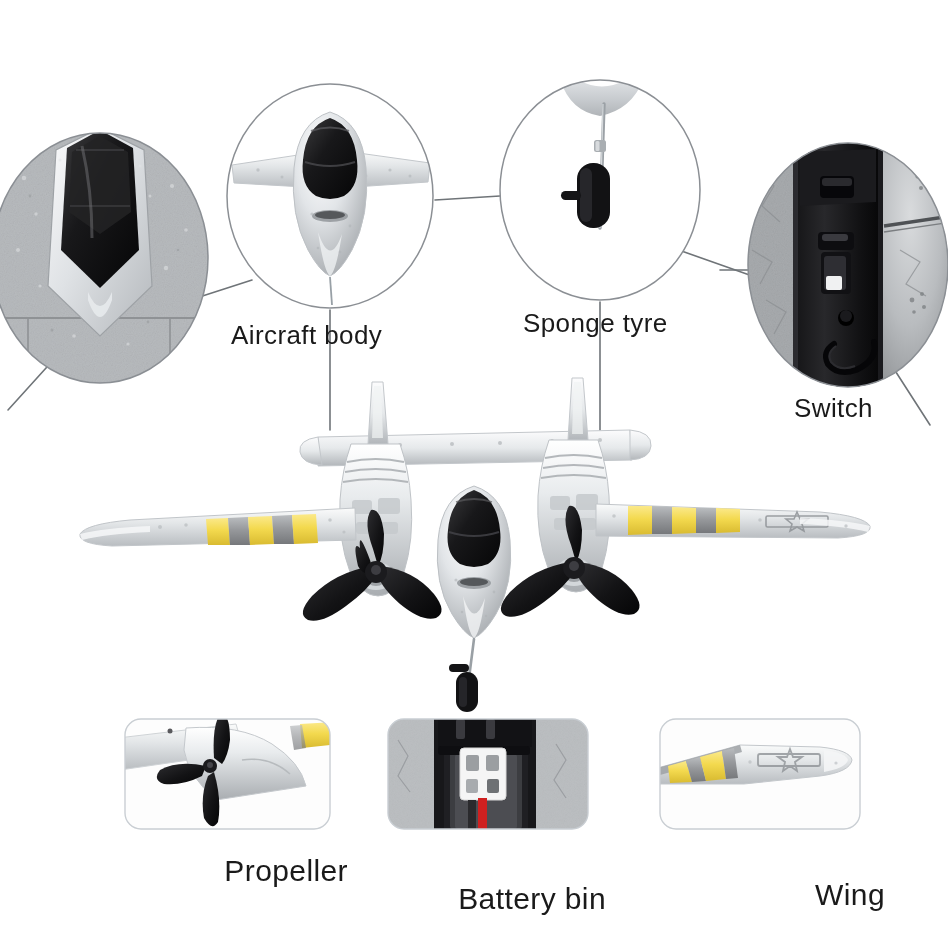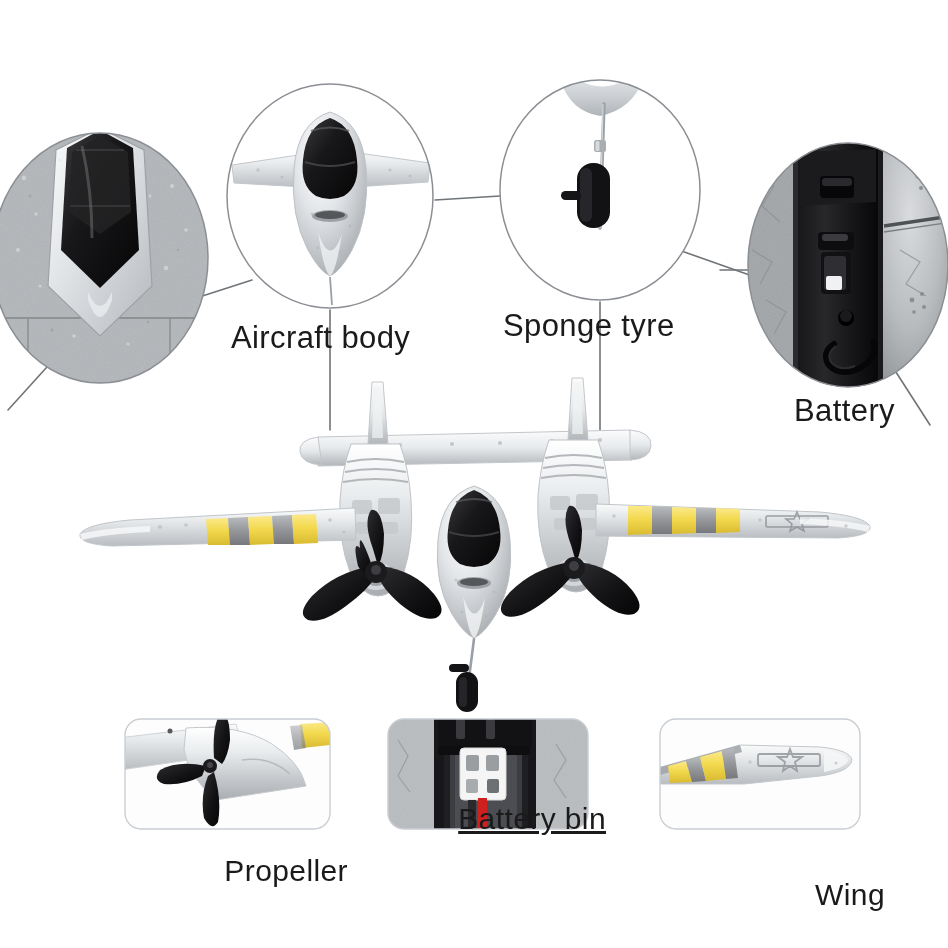--- a/index.html
+++ b/index.html
@@ -23,36 +23,36 @@
     position: absolute;
     left: 0;
     top: 0;
     width: 948px;
     height: 948px;
   }
   .label {
     position: absolute;
     color: #1a1a1a;
     font-family: "Liberation Sans", sans-serif;
-    font-size: 31px;
+    font-size: 26px;
     font-weight: 400;
     letter-spacing: 0.4px;
     white-space: nowrap;
     line-height: 1;
   }
   .label-bottom {
     font-size: 30px;
     text-align: right;
   }
   .lbl-epp      { left: 22px;  top: 389px; }
   .lbl-body     { left: 231px; top: 322px; }
-  .lbl-tyre     { left: 503px; top: 310px; }
+  .lbl-tyre     { left: 523px; top: 310px; }
   .lbl-switch   { left: 794px; top: 395px; }
   .lbl-prop     { left: 108px; top: 856px; width: 240px; }
-  .lbl-batt     { left: 366px; top: 804px; width: 240px; text-decoration: underline; }
+  .lbl-batt     { left: 366px; top: 884px; width: 240px; }
   .lbl-wing     { left: 645px; top: 856px; width: 240px; margin-top: 24px; }
 </style>
 </head>
 <body>
 
 <div id="stage">
 
   <svg id="artwork" viewBox="0 0 948 948" xmlns="http://www.w3.org/2000/svg">
     <defs>
 
@@ -568,19 +568,19 @@
           <circle cx="750" cy="762" r="1.7"></circle>
             <circle cx="836" cy="763" r="1.6"></circle>
         </g>
       </g>
       <rect x="660" y="719" width="200" height="110" rx="16" fill="none" stroke="#c9ced3" stroke-width="1.4"></rect>
     </g>
   </svg>
 
   <div class="label lbl-body">Aircraft body</div>
   <div class="label lbl-tyre">Sponge tyre</div>
-  <div class="label lbl-switch">Battery</div>
+  <div class="label lbl-switch">Switch</div>
 
   <div class="label label-bottom lbl-prop">Propeller</div>
   <div class="label label-bottom lbl-batt">Battery bin</div>
   <div class="label label-bottom lbl-wing">Wing</div>
 
 </div>
 
 </body></html>

